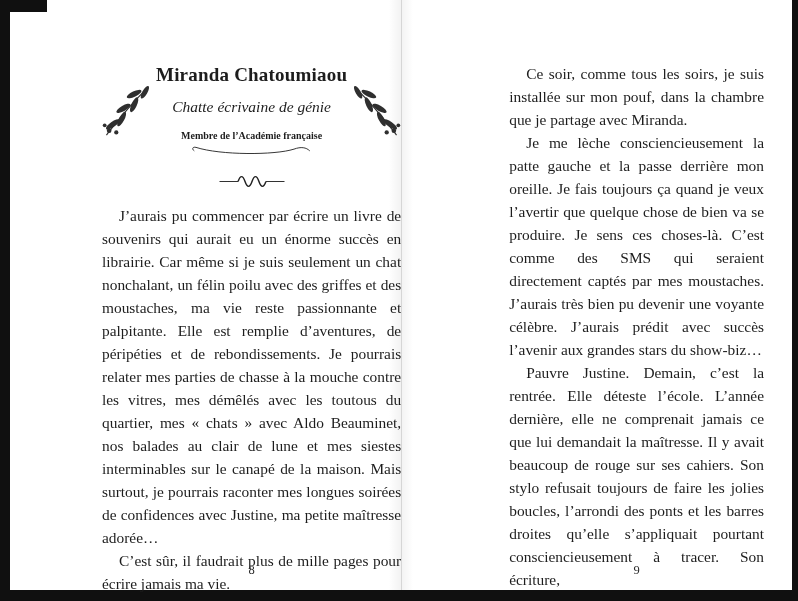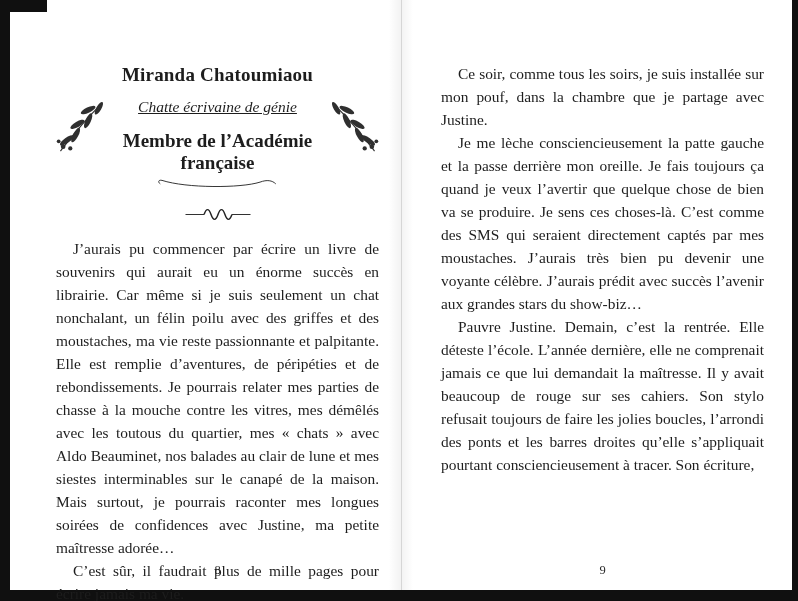--- a/index.html
+++ b/index.html
@@ -47,20 +47,21 @@
       top: 0;
       bottom: 0;
       width: 1px;
       background: #d6d6d6;
     }
     .page {
       flex: 1;
       position: relative;
       box-sizing: border-box;
       color: #1d1d1d;
+      margin-left: 46px;
     }
     .page.left  { padding: 64px 14px 0 46px; }
     .page.right { padding: 62px 28px 0 48px; }
 
     
     .chapter-head {
       display: flex;
       align-items: center;
       justify-content: center;
       gap: 4px;
@@ -76,26 +77,25 @@
       margin: 0;
       font-size: 19px;
       font-weight: 700;
       letter-spacing: 0.2px;
       white-space: nowrap;
     }
     .chapter-subtitle {
       margin-top: 12px;
       font-style: italic;
       font-size: 15.5px;
-      text-decoration: underline;
     }
     .chapter-membership {
       margin-top: 14px;
       font-weight: 700;
-      font-size: 19px;
+      font-size: 10px;
     }
     .flourish { margin-top: 2px; line-height: 0; }
 
     .divider {
       margin: 18px auto 16px auto;
       text-align: center;
       line-height: 0;
     }
 
     
@@ -187,21 +187,21 @@
       </svg>
     </div>
 
     <p class="para">J’aurais pu commencer par écrire un livre de souvenirs qui aurait eu un énorme succès en librairie. Car même si je suis seulement un chat nonchalant, un félin poilu avec des griffes et des moustaches, ma vie reste passionnante et palpitante. Elle est remplie d’aventures, de péripéties et de rebondissements. Je pourrais relater mes parties de chasse à la mouche contre les vitres, mes démêlés avec les toutous du quartier, mes « chats » avec Aldo Beauminet, nos balades au clair de lune et mes siestes interminables sur le canapé de la maison. Mais surtout, je pourrais raconter mes longues soirées de confidences avec Justine, ma petite maîtresse adorée…</p>
     <p class="para">C’est sûr, il faudrait plus de mille pages pour écrire jamais ma vie.</p>
 
     <div class="folio">8</div>
   </div>
 
   <div class="page right">
-    <p class="para">Ce soir, comme tous les soirs, je suis installée sur mon pouf, dans la chambre que je partage avec Justine.</p>
+    <p class="para">Ce soir, comme tous les soirs, je suis installée sur mon pouf, dans la chambre que je partage avec Miranda.</p>
     <p class="para">Je me lèche consciencieusement la patte gauche et la passe derrière mon oreille. Je fais toujours ça quand je veux l’avertir que quelque chose de bien va se produire. Je sens ces choses-là. C’est comme des SMS qui seraient directement captés par mes moustaches. J’aurais très bien pu devenir une voyante célèbre. J’aurais prédit avec succès l’avenir aux grandes stars du show-biz…</p>
     <p class="para">Pauvre Justine. Demain, c’est la rentrée. Elle déteste l’école. L’année dernière, elle ne comprenait jamais ce que lui demandait la maîtresse. Il y avait beaucoup de rouge sur ses cahiers. Son stylo refusait toujours de faire les jolies boucles, l’arrondi des ponts et les barres droites qu’elle s’appliquait pourtant consciencieusement à tracer. Son écriture,</p>
 
     <div class="folio">9</div>
   </div>
 
   <div class="gutter-shade"></div>
   <div class="gutter-line"></div>
 </div>
 

